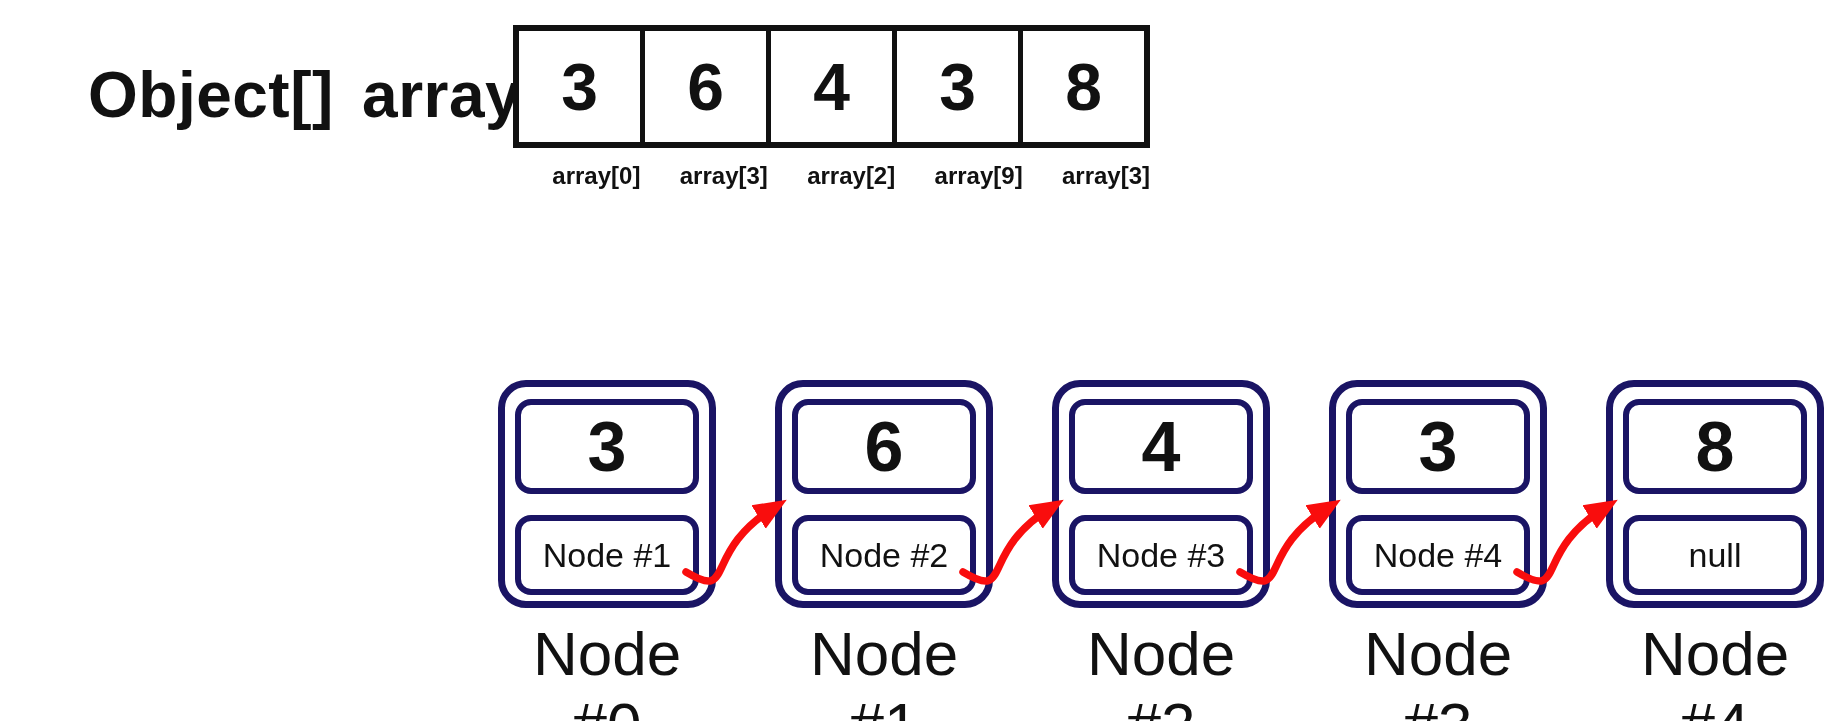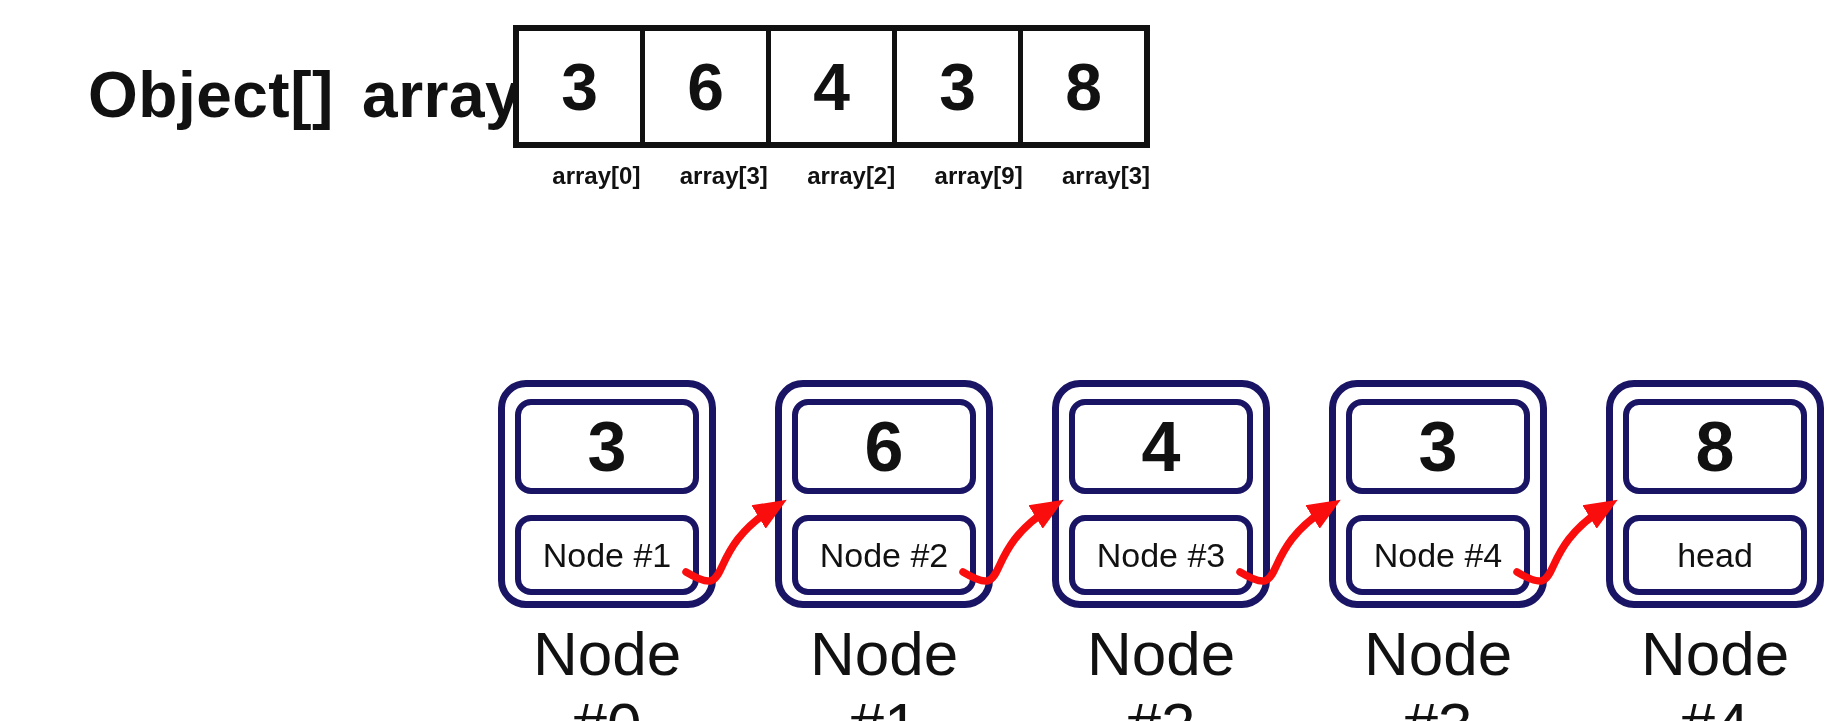--- a/index.html
+++ b/index.html
@@ -103,21 +103,21 @@
   <div class="node n2">
     <div class="node-box value-box">4</div>
     <div class="node-box ref-box">Node #3</div>
   </div>
   <div class="node n3">
     <div class="node-box value-box">3</div>
     <div class="node-box ref-box">Node #4</div>
   </div>
   <div class="node n4">
     <div class="node-box value-box">8</div>
-    <div class="node-box ref-box">head</div>
+    <div class="node-box ref-box">null</div>
   </div>
 
   <div class="node-caption n0">Node #0</div>
   <div class="node-caption n1">Node #1</div>
   <div class="node-caption n2">Node #2</div>
   <div class="node-caption n3">Node #3</div>
   <div class="node-caption n4">Node #4</div>
 
   <svg class="arrow-layer" viewBox="0 0 1841 721" xmlns="http://www.w3.org/2000/svg">
     <defs>

